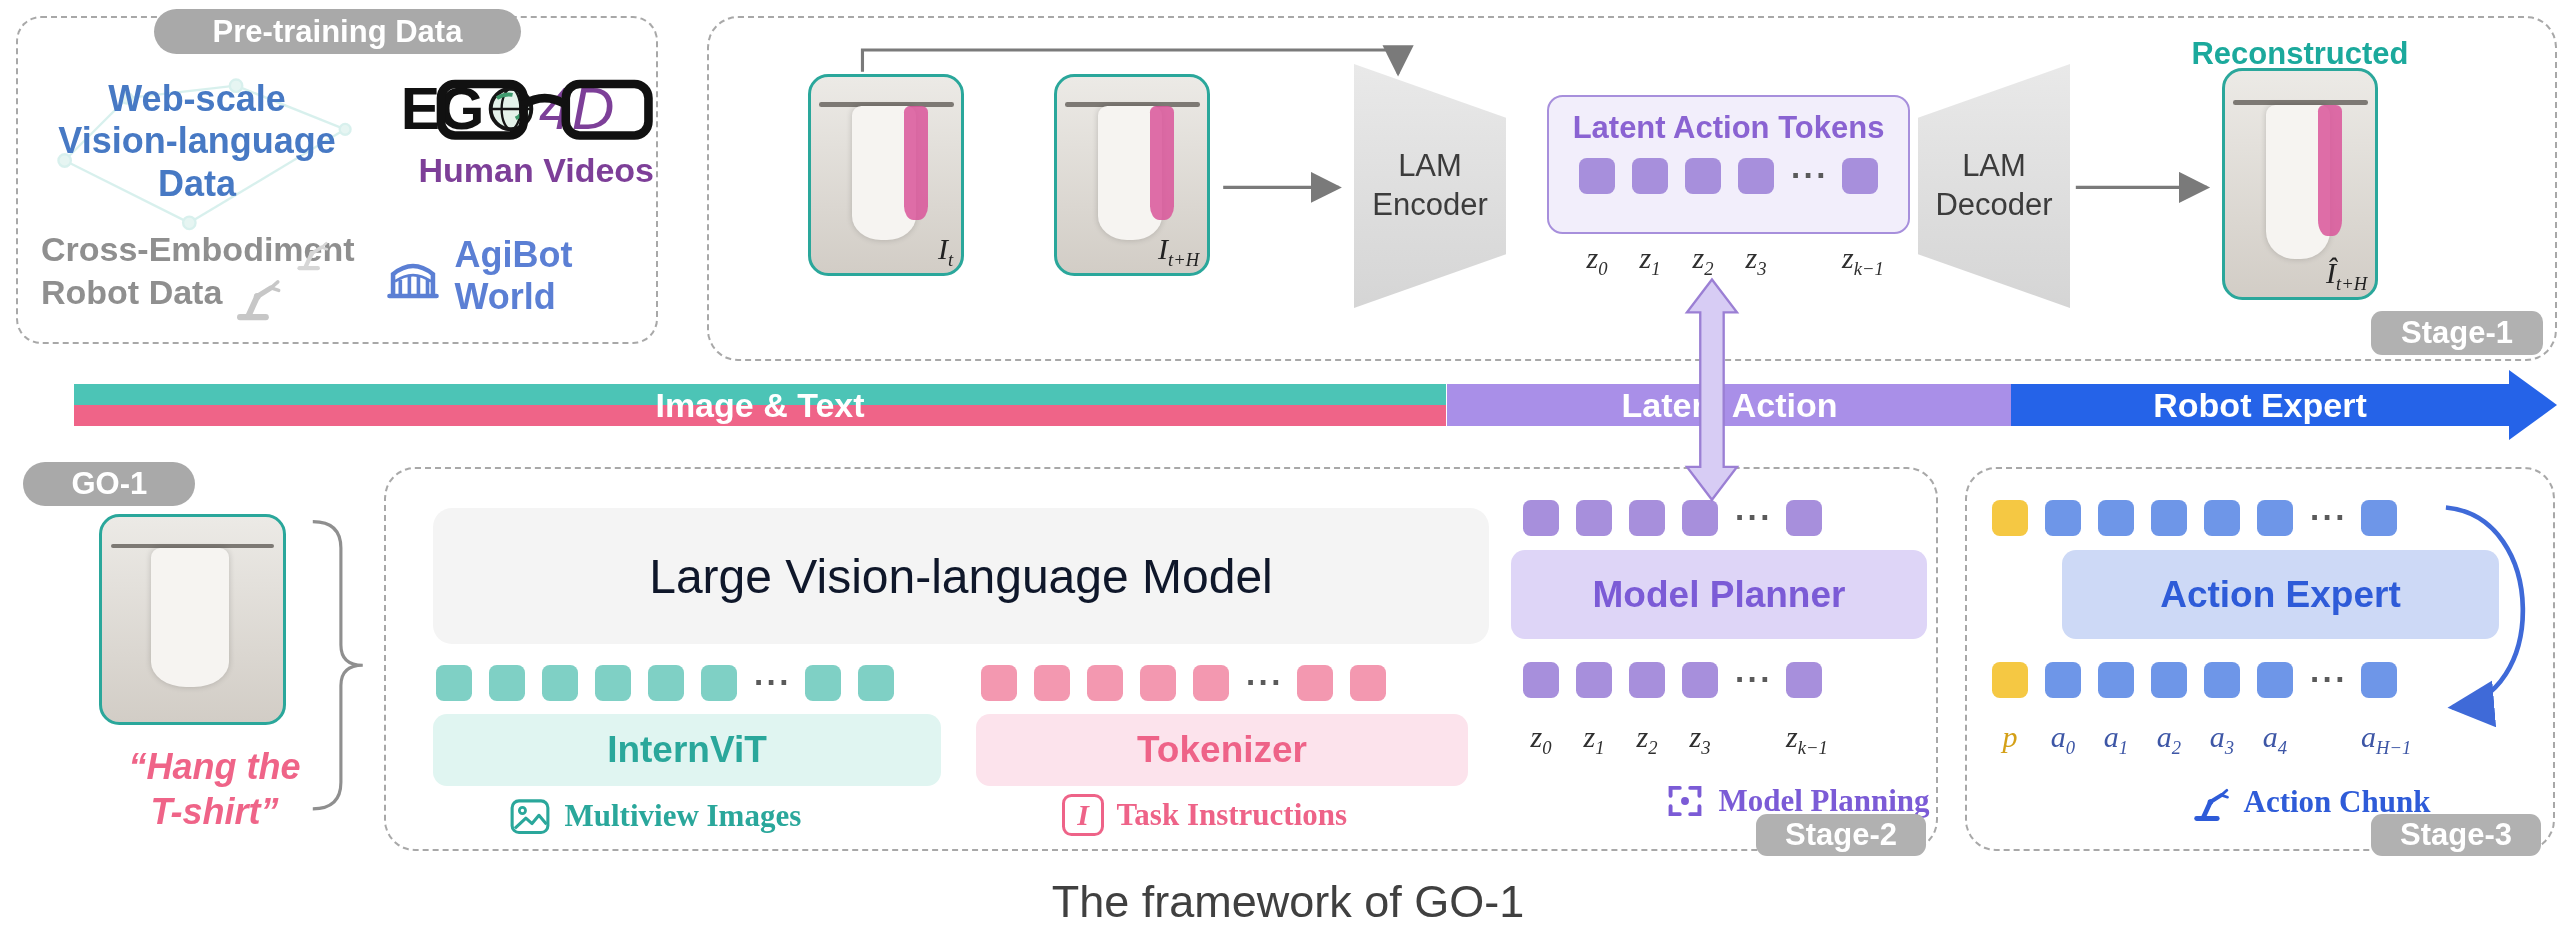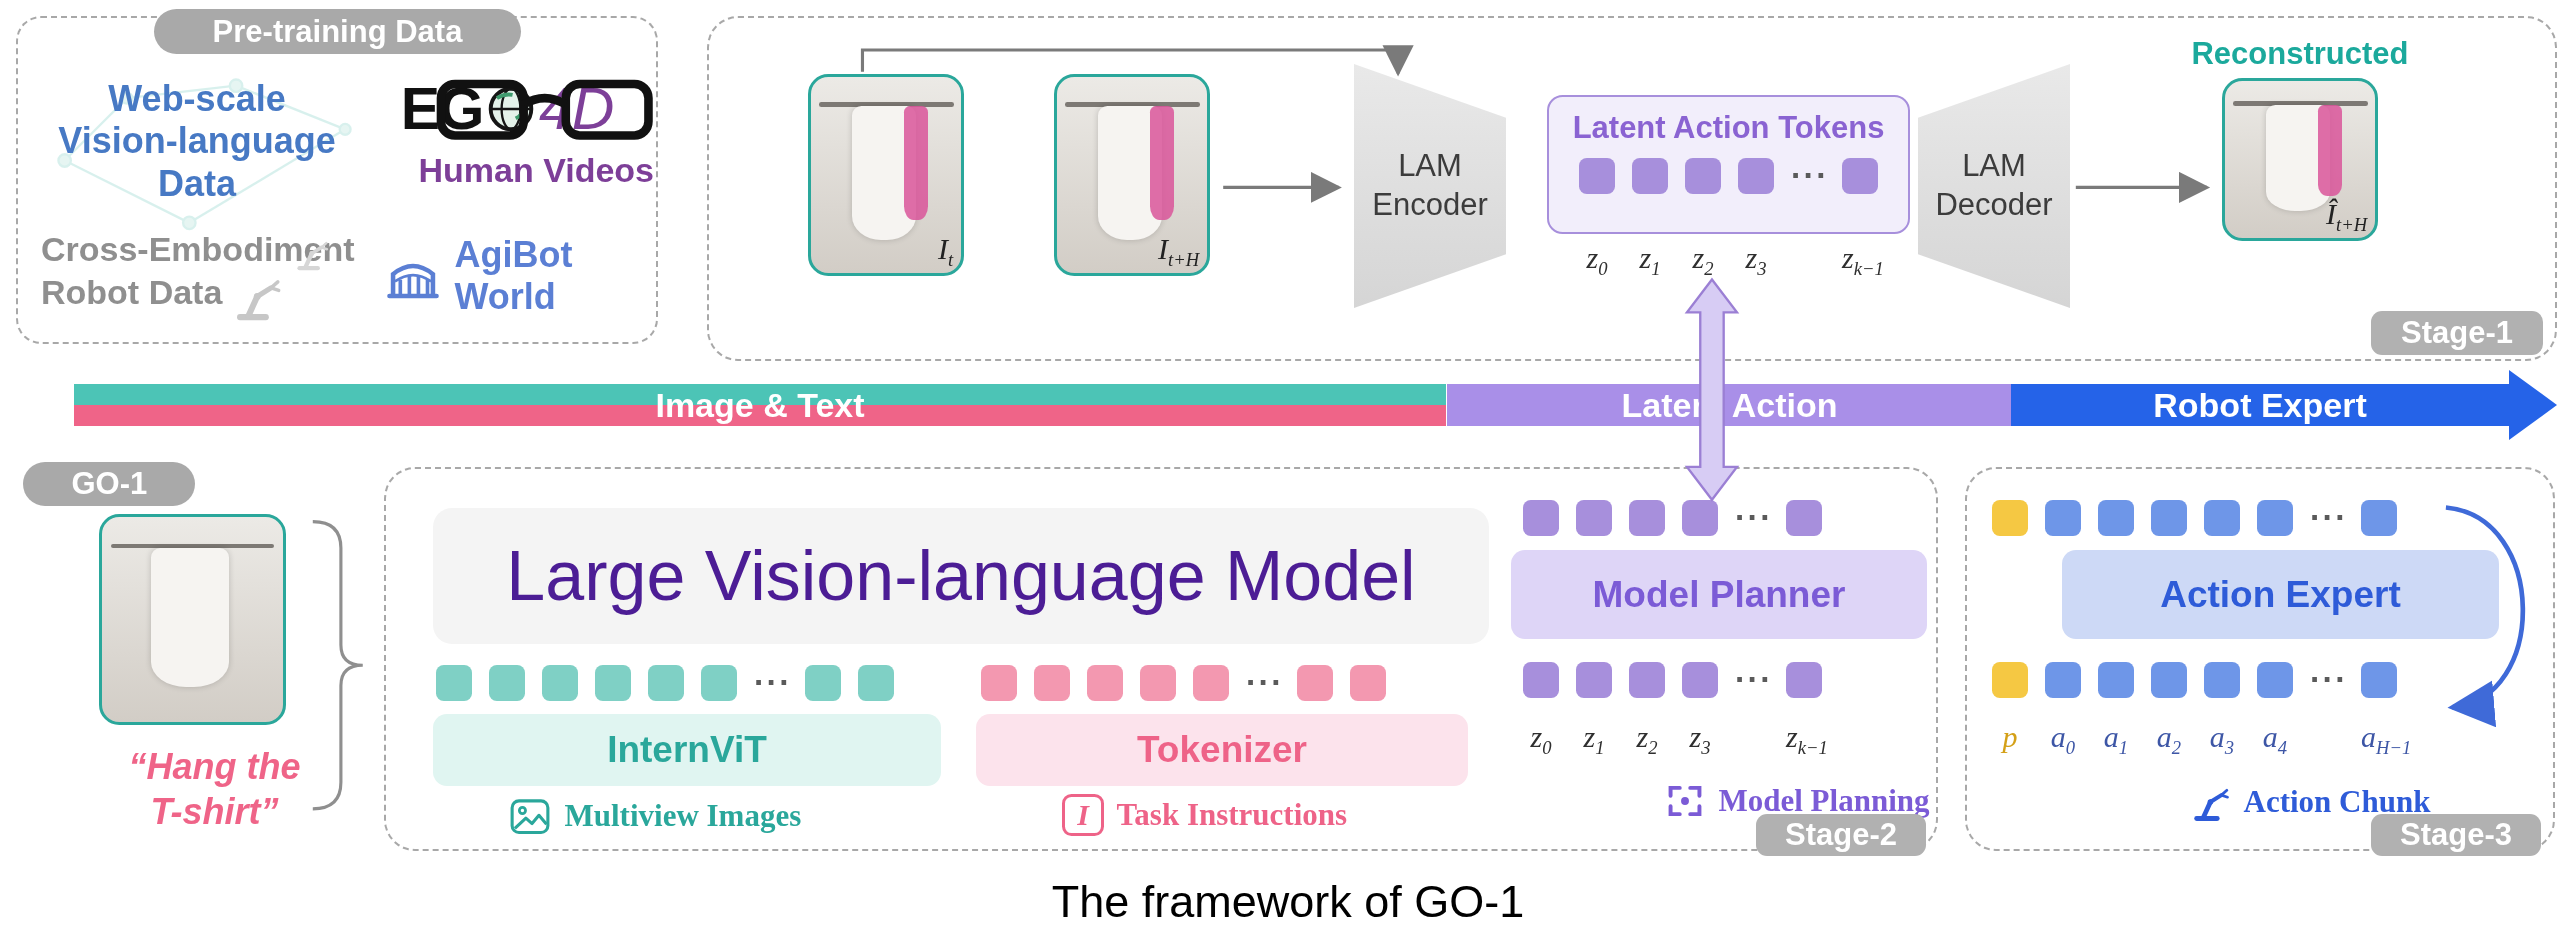--- a/index.html
+++ b/index.html
@@ -164,21 +164,21 @@
     <span class="mi"><i>z</i><sub>k−1</sub></span>
   </div>
 
   <div class="trap trap-dec" style="left:1918px;top:64px;width:152px;height:244px">
     <div>LAM</div>
     <div>Decoder</div>
   </div>
 
   <div class="abs" style="left:2179px;top:36px;width:242px;text-align:center;font-size:31px;font-weight:bold;color:#1ba99c">Reconstructed</div>
 
-  <div class="photo" style="left:2222px;top:78px;width:156px;height:163px">
+  <div class="photo" style="left:2222px;top:68px;width:156px;height:232px">
     <div class="rail"></div>
     <div class="hangw"></div>
     <div class="hangp"></div>
     <div class="ilabel mi"><i>Î</i><sub>t+H</sub></div>
   </div>
 
   <div class="badge stagebadge" style="left:2371px;top:311px;width:172px;height:44px">
     <span>Stage-1</span>
   </div>
 
@@ -203,21 +203,21 @@
   </div>
 
   <div class="abs" style="left:78px;top:744px;width:273px;text-align:center;font-size:36px;font-weight:bold;font-style:italic;color:#ef6488;line-height:1.25">
     <div>“Hang the</div>
     <div>T-shirt”</div>
   </div>
 
   <div class="dashedbox" style="left:384px;top:467px;width:1554px;height:384px"></div>
 
   <div class="abs" style="left:433px;top:508px;width:1056px;height:136px;background:#f4f4f4;border-radius:19px;display:flex;align-items:center;justify-content:center">
-    <span style="font-size:70px;color:#4c1d95">Large Vision-language Model</span>
+    <span style="font-size:48px;color:#0f172a">Large Vision-language Model</span>
   </div>
 
   <div class="row" style="left:436px;top:665px">
     <div class="tok teal"></div>
     <div class="tok teal"></div>
     <div class="tok teal"></div>
     <div class="tok teal"></div>
     <div class="tok teal"></div>
     <div class="tok teal"></div>
     <div class="dots">···</div>
@@ -349,21 +349,21 @@
       <path d="M34 32 L50 22" stroke="currentColor" stroke-width="6" stroke-linecap="round" fill="none"></path>
       <path d="M50 22 l8 -7 M50 22 l9 3" stroke="currentColor" stroke-width="4" stroke-linecap="round" fill="none"></path>
     </svg>
     <span>Action Chunk</span>
   </div>
 
   <div class="badge stagebadge" style="left:2371px;top:814px;width:170px;height:42px">
     <span>Stage-3</span>
   </div>
 
-  <div class="abs" style="left:0;top:876px;width:2576px;text-align:center;font-size:45px;font-weight:500;color:#000000">The framework of GO-1</div>
+  <div class="abs" style="left:0;top:876px;width:2576px;text-align:center;font-size:45px;font-weight:500;color:#404040">The framework of GO-1</div>
 
   <svg class="abs" width="2576" height="951" viewBox="0 0 3298 1218" style="left:0;top:0;z-index:6;pointer-events:none">
     <defs>
       <marker id="ah" markerWidth="12" markerHeight="12" refX="9" refY="5" orient="auto">
           <path d="M0,0 L10,5 L0,10 z" fill="#7a7a7a"></path>
         </marker>
       <marker id="ahb" markerWidth="12" markerHeight="12" refX="9" refY="5" orient="auto">
           <path d="M0,0 L10,5 L0,10 z" fill="#3f6ad8"></path>
         </marker>
     </defs>

